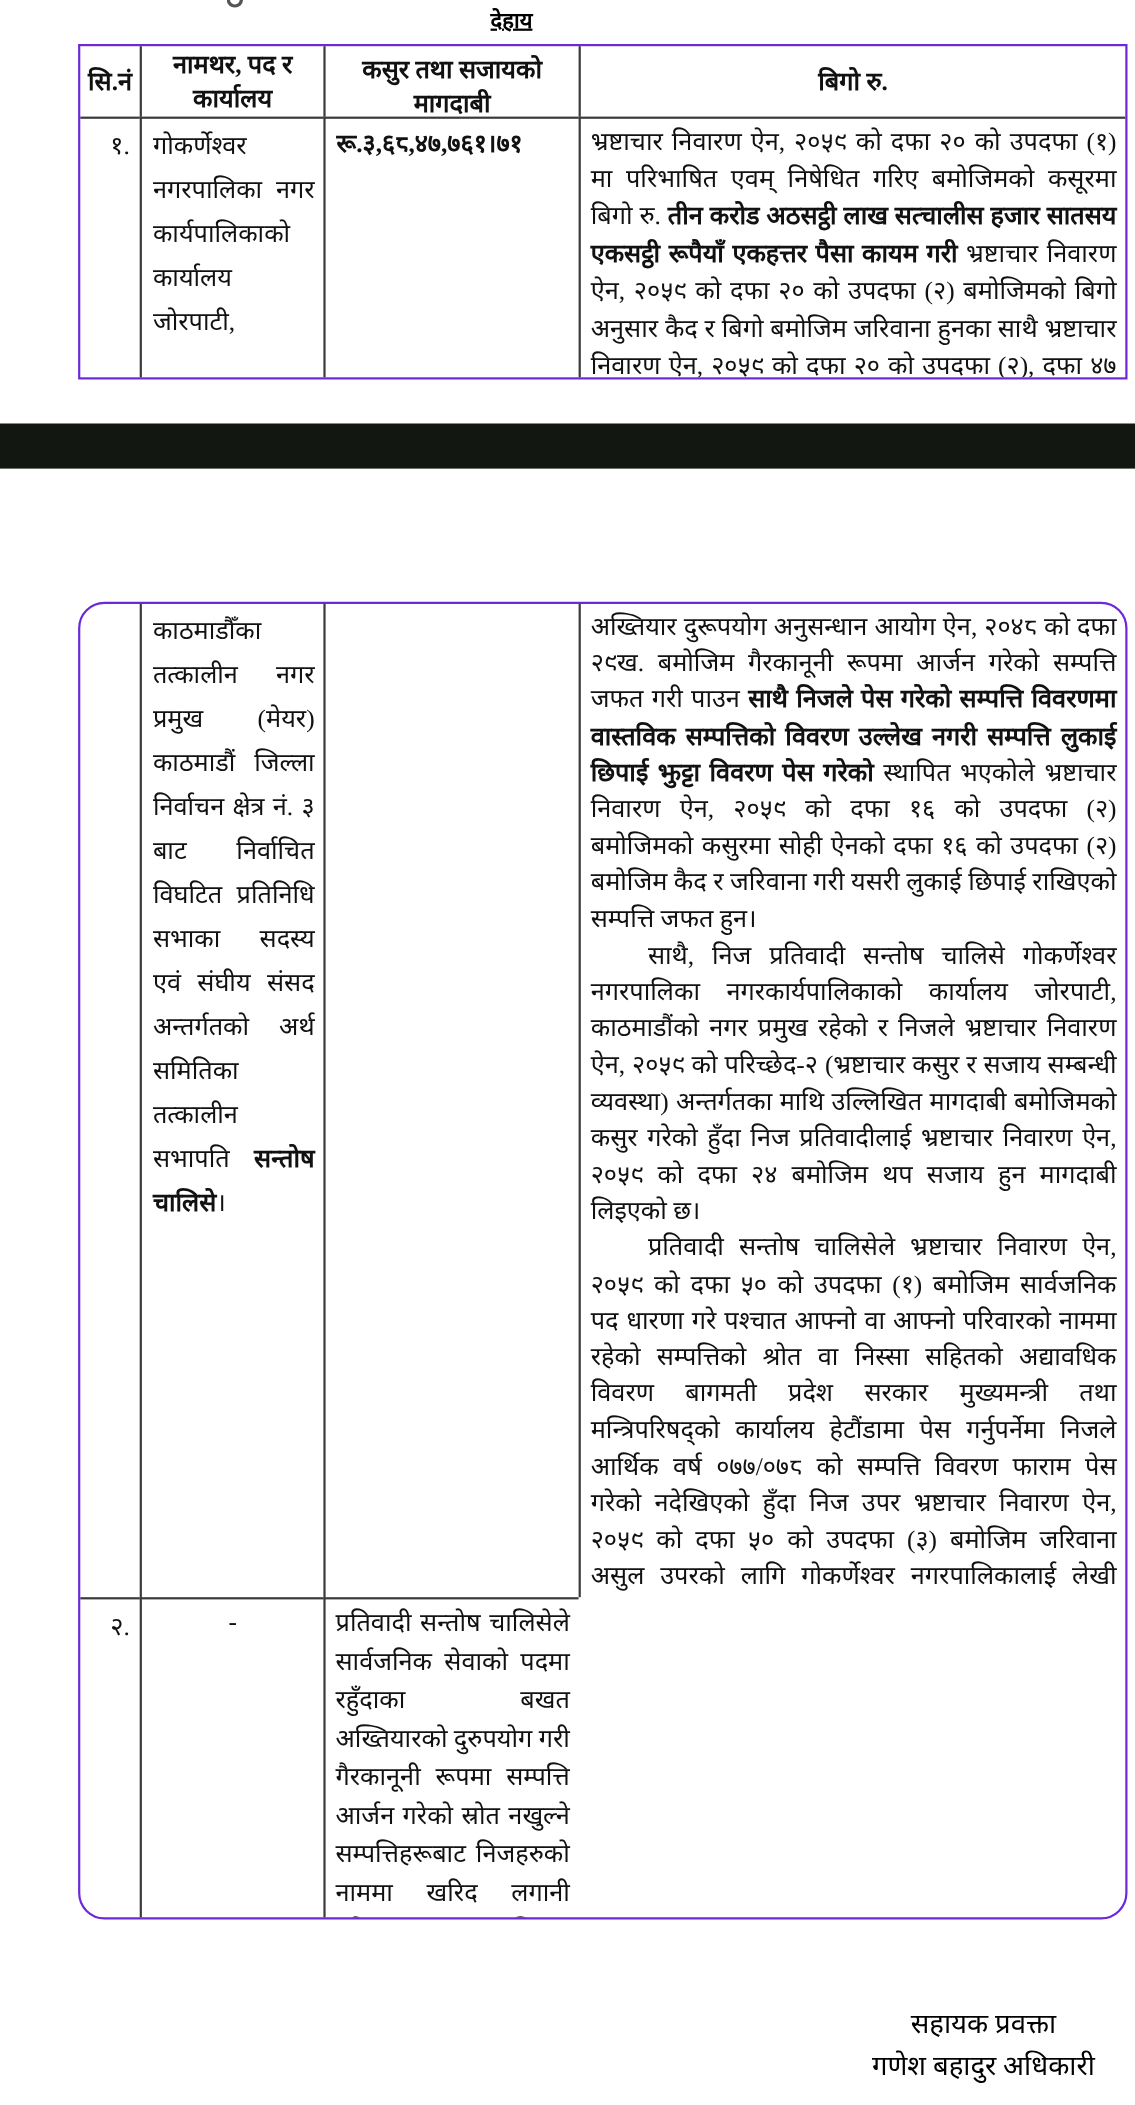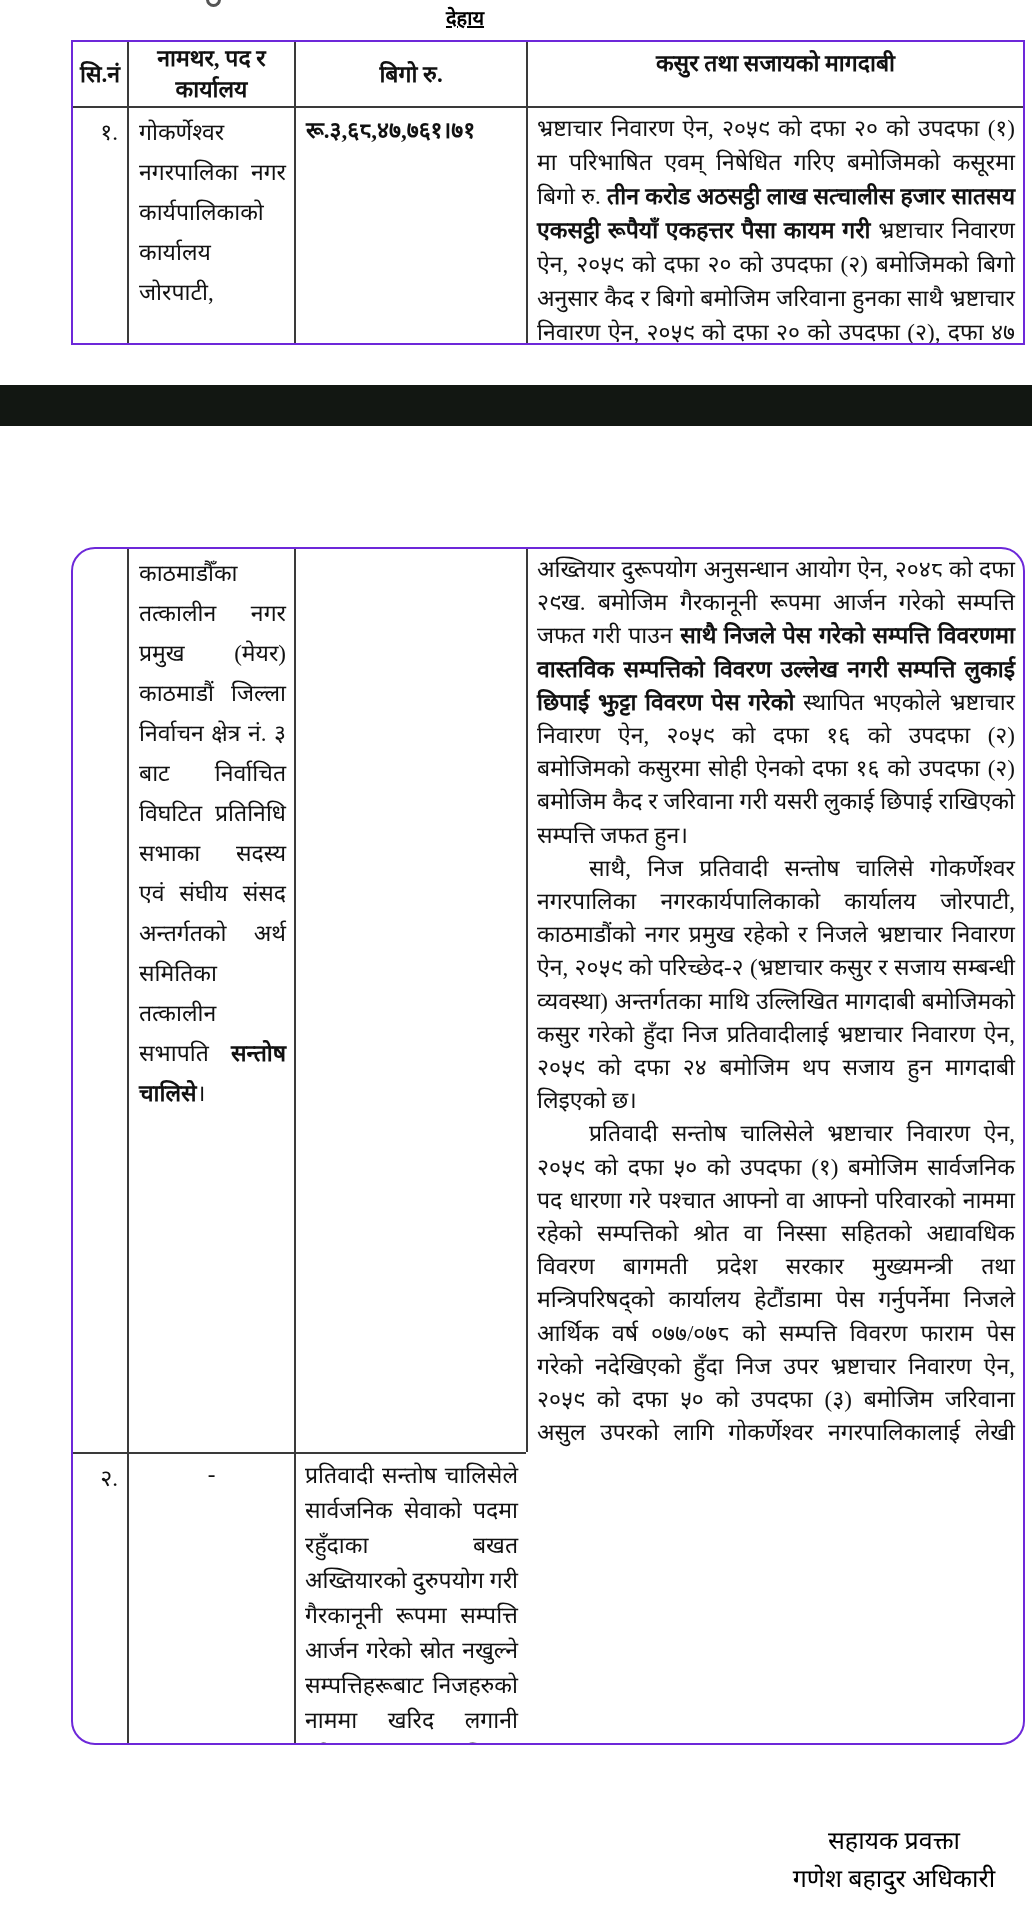--- a/index.html
+++ b/index.html
@@ -82,22 +82,22 @@
 
 <div class="page">
 
   <div class="artifact"></div>
 
   <div class="doc-title">देहाय</div>
 
   <div class="tbl t1">
     <div class="cell hc">सि.नं</div>
     <div class="cell hc bl">नामथर, पद र कार्यालय</div>
+    <div class="cell hc hc-top bl">कसुर तथा सजायको मागदाबी</div>
     <div class="cell hc bl">बिगो रु.</div>
-    <div class="cell hc hc-top bl">कसुर तथा सजायको मागदाबी</div>
 
     <div class="cell c-sn bt">१.</div>
     <div class="cell c-name bt bl">गोकर्णेश्वर नगरपालिका नगर कार्यपालिकाको कार्यालय जोरपाटी,</div>
     <div class="cell c-amt bt bl">रू.३,६८,४७,७६१।७१</div>
     <div class="cell c-charge lh-r1 bt bl">
       <span>भ्रष्टाचार निवारण ऐन, २०५९ को दफा २० को उपदफा (१) मा परिभाषित एवम् निषेधित गरिए बमोजिमको कसूरमा बिगो रु. </span><b>तीन करोड अठसट्ठी लाख सत्चालीस हजार सातसय एकसट्ठी रूपैयाँ एकहत्तर पैसा कायम गरी </b><span>भ्रष्टाचार निवारण ऐन, २०५९ को दफा २० को उपदफा (२) बमोजिमको बिगो अनुसार कैद र बिगो बमोजिम जरिवाना हुनका साथै भ्रष्टाचार निवारण ऐन, २०५९ को दफा २० को उपदफा (२), दफा ४७ तथा</span>
     </div>
   </div>
 
   <div class="redaction" style="background: rgb(18, 23, 18);"></div>

